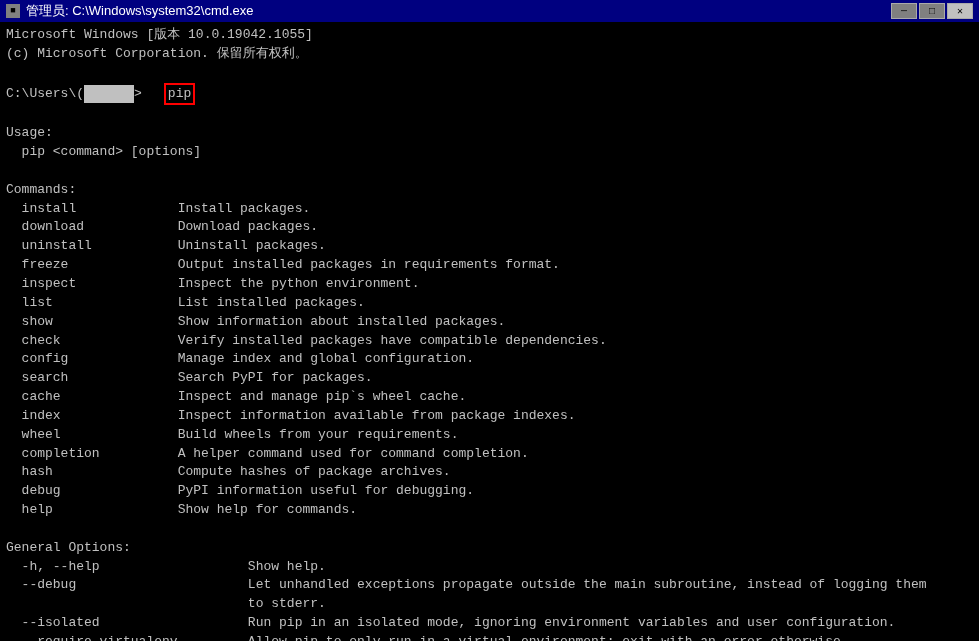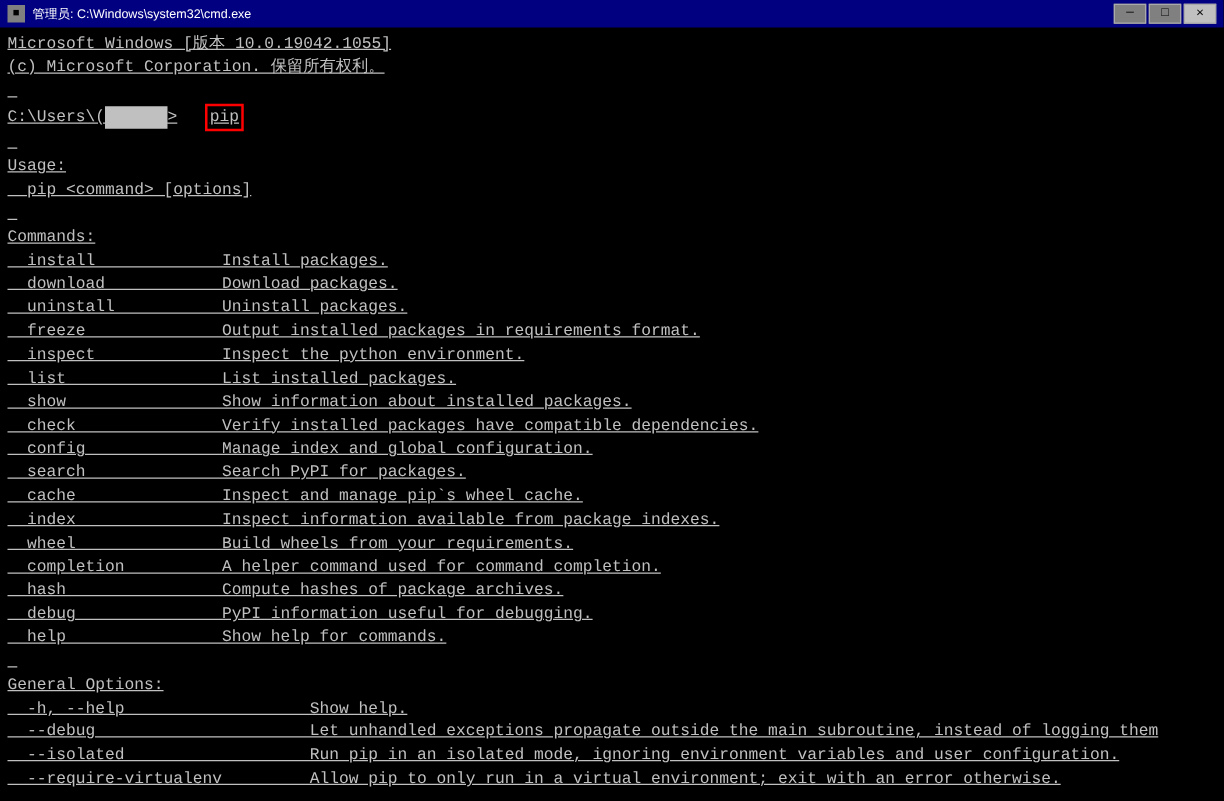--- a/index.html
+++ b/index.html
@@ -31,21 +31,21 @@
       height: 14px;
       background: #808080;
       display: flex;
       align-items: center;
       justify-content: center;
       font-size: 9px;
       color: #000;
     }
     .title-bar-text {
       color: #fff;
-      font-size: 10px;
+      font-size: 13px;
       font-family: '微软雅黑', sans-serif;
     }
     .title-bar-controls {
       display: flex;
       gap: 2px;
     }
     .title-btn {
       width: 26px;
       height: 16px;
       background: #808080;
@@ -56,21 +56,20 @@
       align-items: center;
       justify-content: center;
       cursor: pointer;
     }
     .title-btn.close { background: #c0c0c0; }
     .terminal {
       padding: 4px 6px;
       height: calc(641px - 22px);
       overflow: hidden;
       line-height: 1.45;
-      text-decoration: underline;
     }
     .line {
       white-space: pre;
       color: #c0c0c0;
     }
     .prompt-line {
       display: flex;
       align-items: center;
       text-align: right;
     }
@@ -134,16 +133,17 @@
       <div class="line">  completion          A helper command used for command completion.</div>
       <div class="line">  hash                Compute hashes of package archives.</div>
       <div class="line">  debug               PyPI information useful for debugging.</div>
       <div class="line">  help                Show help for commands.</div>
     </div>
   <div class="line">&nbsp;</div>
   <div class="line">General Options:</div>
   <div id="options-list">
       <div class="line">  -h, --help                   Show help.</div>
       <div class="line">  --debug                      Let unhandled exceptions propagate outside the main subroutine, instead of logging them</div>
+      <div class="line">                               to stderr.</div>
       <div class="line">  --isolated                   Run pip in an isolated mode, ignoring environment variables and user configuration.</div>
       <div class="line">  --require-virtualenv         Allow pip to only run in a virtual environment; exit with an error otherwise.</div>
     </div>
 </div>
 
 </body></html>

